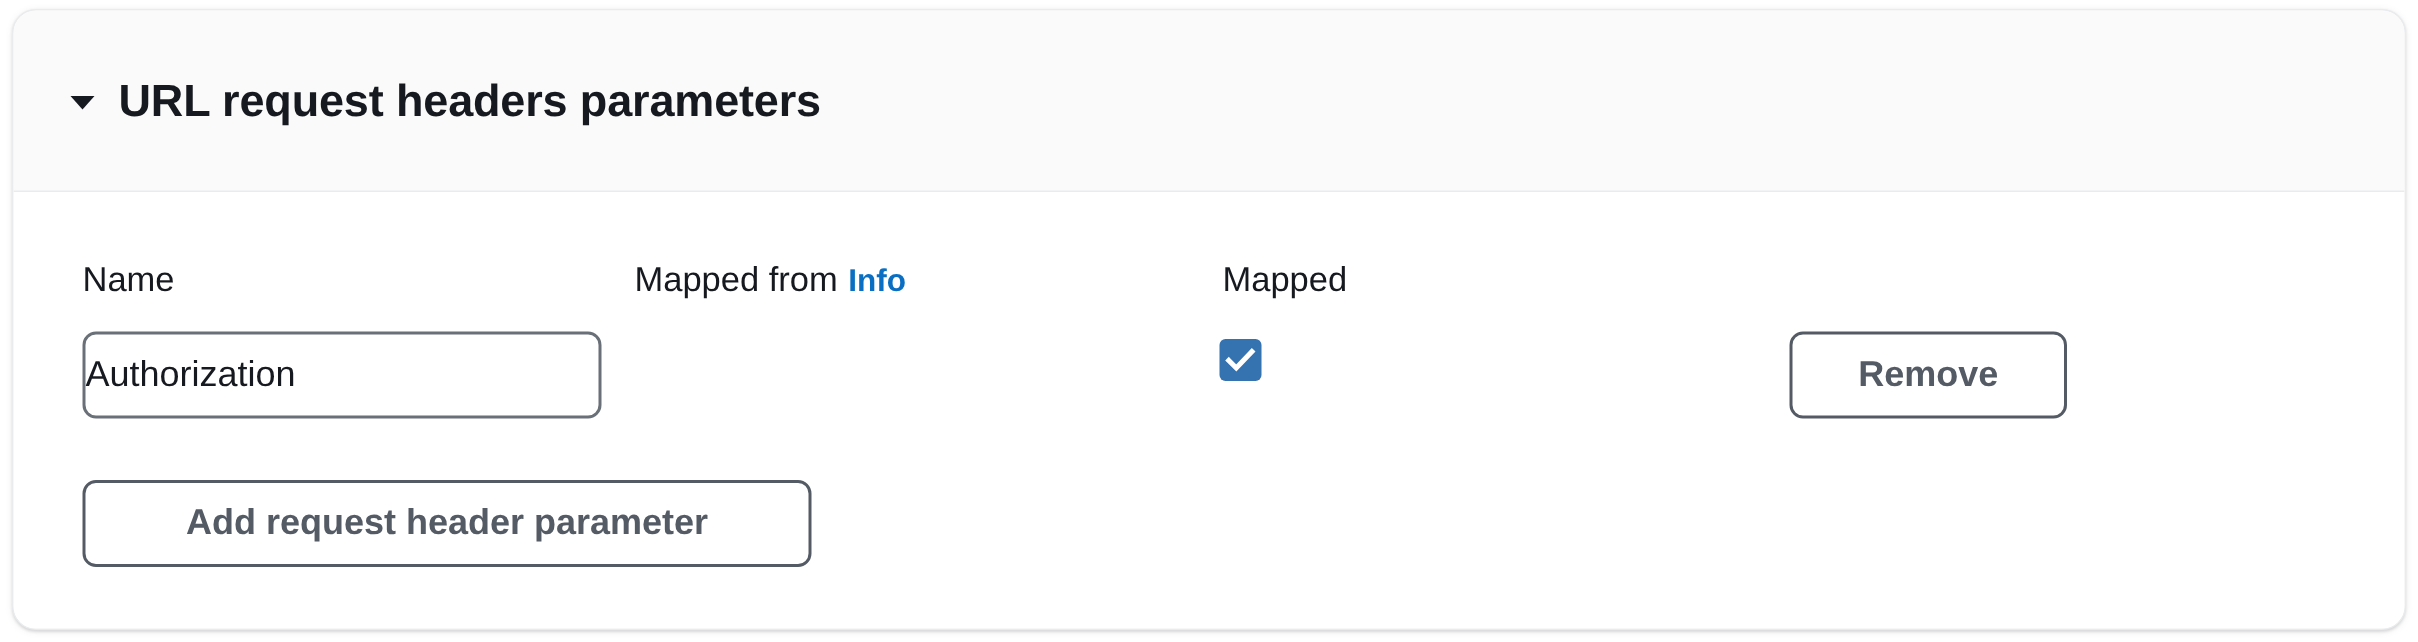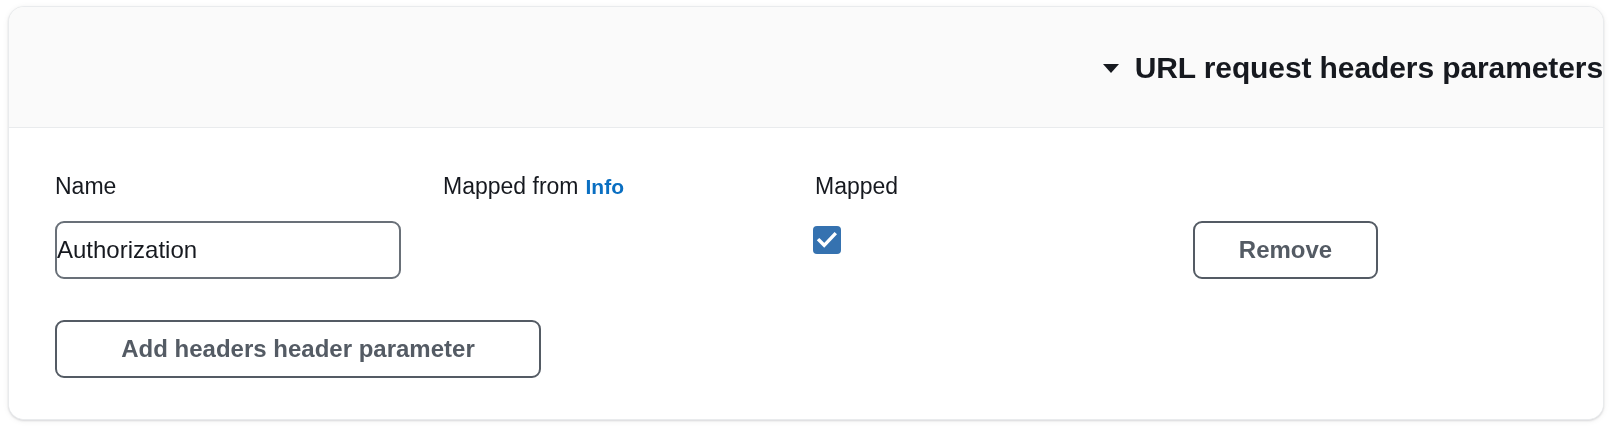--- a/index.html
+++ b/index.html
@@ -37,21 +37,20 @@
     top: 0;
     right: 0;
     height: 121px;
     background: #fafafa;
     border-bottom: 1px solid #e9ebed;
     box-sizing: border-box;
     display: flex;
     align-items: center;
     padding-left: 38px;
     cursor: pointer;
-    justify-content: flex-end;
   }
   .caret {
     width: 16px;
     height: 16px;
     position: relative;
     flex: 0 0 auto;
     margin-right: 16px;
     margin-top: 2px;
   }
   .caret::before {
@@ -156,33 +155,33 @@
 
   <div class="panel-header">
     <span class="caret"></span>
     <span class="panel-title">URL request headers parameters</span>
   </div>
 
   <div class="panel-body">
 
     <span class="field-label" style="left:46px; top:45px;">Name</span>
 
-    <span class="field-label" style="left:434px; top:45px;">
+    <span class="field-label" style="left:414px; top:45px;">
       <span>Mapped from</span><a class="info-link" href="#">Info</a>
     </span>
 
     <span class="field-label" style="left:806px; top:45px;">Mapped</span>
 
     <div class="text-input" style="left:46px; top:93px; width:346px; height:58px;">Authorization</div>
 
 
     <div class="checkbox" style="left:804px; top:98px;">
       <svg viewBox="0 0 22 22">
         <path d="M3.2 11.3 L8.2 16.3 L18.6 5.4" fill="none" stroke="#ffffff" stroke-width="3.4" stroke-linecap="square" stroke-linejoin="miter"></path>
       </svg>
     </div>
 
     <div class="btn" style="left:1184px; top:93px; width:185px; height:58px; line-height:54px;">Remove</div>
 
-    <div class="btn" style="left:46px; top:192px; width:486px; height:58px; line-height:54px;">Add headers header parameter</div>
+    <div class="btn" style="left:46px; top:192px; width:486px; height:58px; line-height:54px;">Add request header parameter</div>
 
   </div>
 </div>
 
 </body></html>

